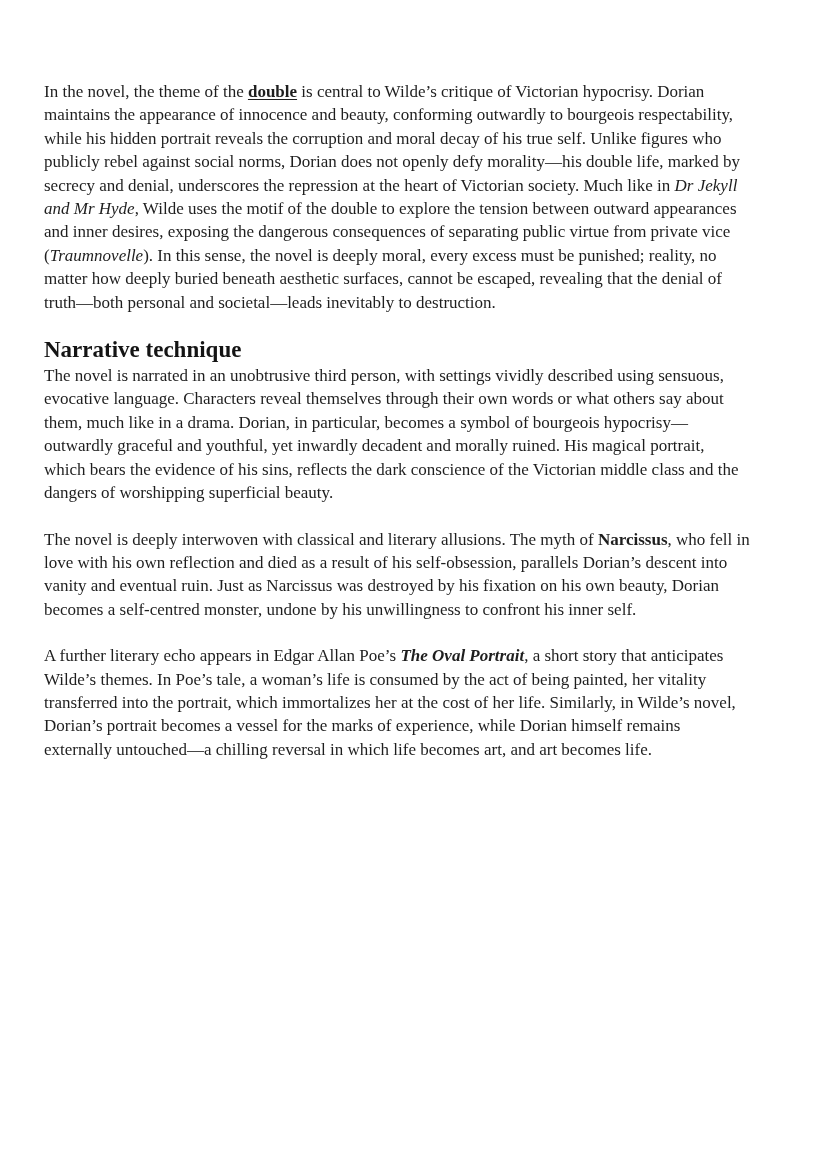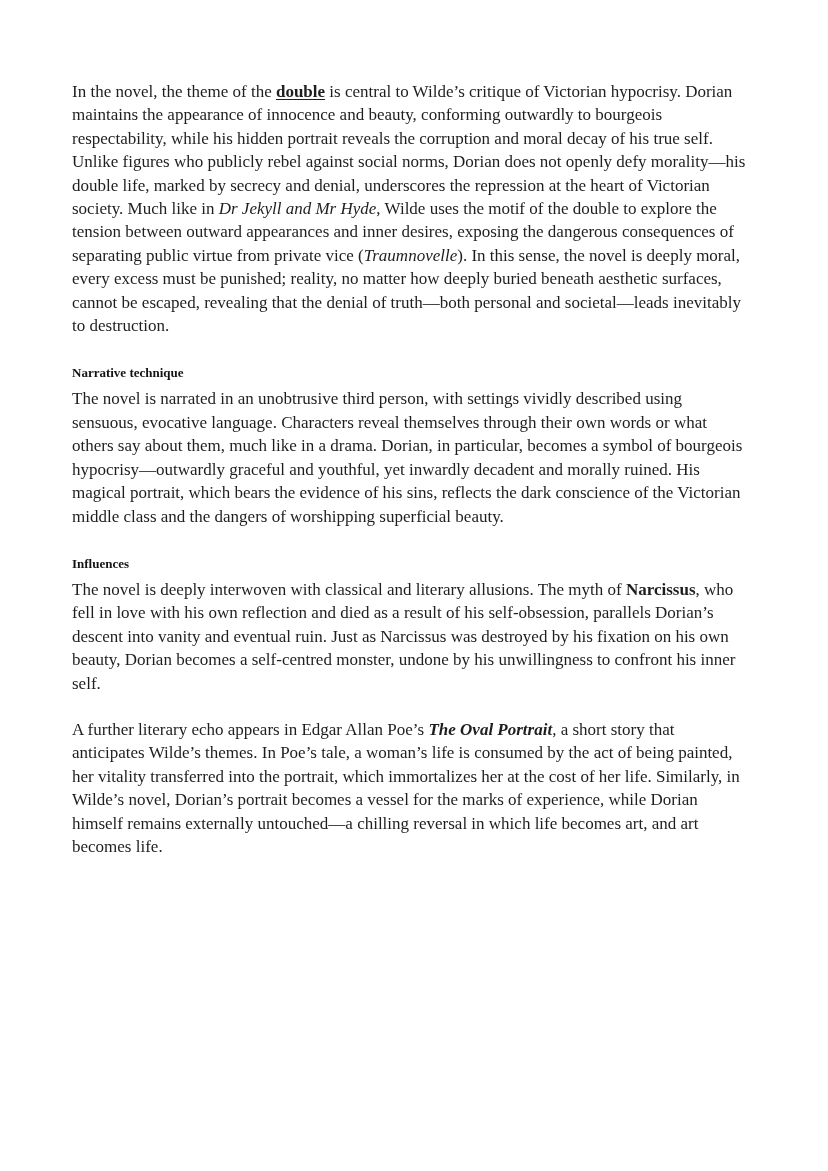--- a/index.html
+++ b/index.html
@@ -11,47 +11,46 @@
     width: 828px;
     height: 1171px;
     font-family: "Liberation Serif", "DejaVu Serif", serif;
     color: #1e1e1e;
     overflow: hidden;
   }
   .page {
     box-sizing: border-box;
     width: 828px;
     height: 1075px;
-    padding: 80px 78px 60px 72px;
+    padding: 80px 78px 60px 44px;
     background: #ffffff;
   }
   .doc p {
     margin: 0 0 23px 0;
     font-size: 17px;
     line-height: 23.4px;
     text-align: left;
   }
   .doc h2 {
     margin: 9px 0 2px 0;
-    font-size: 13px;
+    font-size: 23px;
     line-height: 25px;
     font-weight: bold;
     color: #141414;
   }
   .run-normal { font-weight: normal; font-style: normal; }
   .run-bold { font-weight: bold; margin-top: 32px; }
   .run-italic { font-style: italic; }
   .run-bold-italic { font-weight: bold; font-style: italic; }
   .run-bold-underline { font-weight: bold; text-decoration: underline; text-underline-offset: 2px; }
 </style>
 </head>
 <body>
 
 <div class="page">
   <div class="doc" id="doc-body">
       <p><span class="run-normal">In the novel, the theme of the </span><span class="run-bold-underline">double</span><span class="run-normal"> is central to Wilde’s critique of Victorian hypocrisy. Dorian maintains the appearance of innocence and beauty, conforming outwardly to bourgeois respectability, while his hidden portrait reveals the corruption and moral decay of his true self. Unlike figures who publicly rebel against social norms, Dorian does not openly defy morality—his double life, marked by secrecy and denial, underscores the repression at the heart of Victorian society. Much like in </span><span class="run-italic">Dr Jekyll and Mr Hyde</span><span class="run-normal">, Wilde uses the motif of the double to explore the tension between outward appearances and inner desires, exposing the dangerous consequences of separating public virtue from private vice (</span><span class="run-italic">Traumnovelle</span><span class="run-normal">). In this sense, the novel is deeply moral, every excess must be punished; reality, no matter how deeply buried beneath aesthetic surfaces, cannot be escaped, revealing that the denial of truth—both personal and societal—leads inevitably to destruction.</span></p>
       <h2>Narrative technique</h2>
       <p><span class="run-normal">The novel is narrated in an unobtrusive third person, with settings vividly described using sensuous, evocative language. Characters reveal themselves through their own words or what others say about them, much like in a drama. Dorian, in particular, becomes a symbol of bourgeois hypocrisy—outwardly graceful and youthful, yet inwardly decadent and morally ruined. His magical portrait, which bears the evidence of his sins, reflects the dark conscience of the Victorian middle class and the dangers of worshipping superficial beauty.</span></p>
-      <h2>Influences</h2>
       <p><span class="run-normal">The novel is deeply interwoven with classical and literary allusions. The myth of </span><span class="run-bold">Narcissus</span><span class="run-normal">, who fell in love with his own reflection and died as a result of his self-obsession, parallels Dorian’s descent into vanity and eventual ruin. Just as Narcissus was destroyed by his fixation on his own beauty, Dorian becomes a self-centred monster, undone by his unwillingness to confront his inner self.</span></p>
       <p><span class="run-normal">A further literary echo appears in Edgar Allan Poe’s </span><span class="run-bold-italic">The Oval Portrait</span><span class="run-normal">, a short story that anticipates Wilde’s themes. In Poe’s tale, a woman’s life is consumed by the act of being painted, her vitality transferred into the portrait, which immortalizes her at the cost of her life. Similarly, in Wilde’s novel, Dorian’s portrait becomes a vessel for the marks of experience, while Dorian himself remains externally untouched—a chilling reversal in which life becomes art, and art becomes life.</span></p>
     </div>
 </div>
 
 </body></html>

